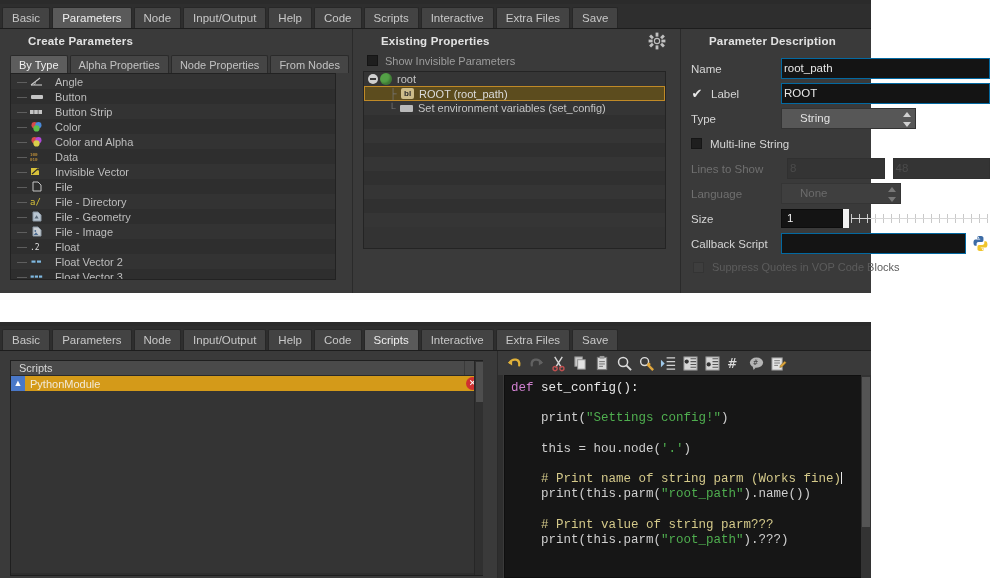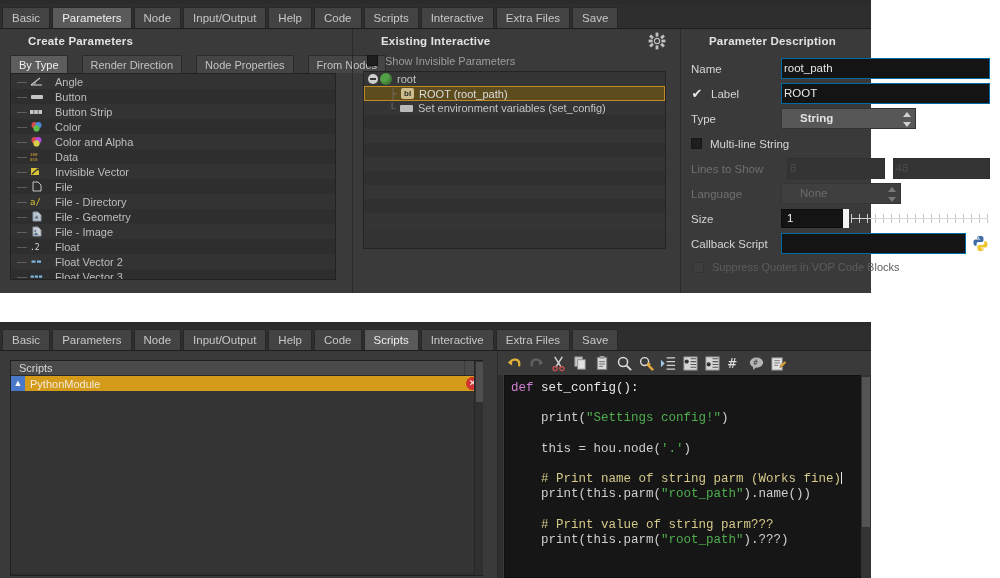--- a/index.html
+++ b/index.html
@@ -38,21 +38,21 @@
 
   
   #top-window { top:0; height:293px; }
   .top-cols { position:relative; height:268px; }
 
   .col { position:absolute; top:0; bottom:0; }
   #col-create  { left:0;   width:348px; }
   #col-exist   { left:352px; width:326px; border-left:1px solid #2a2a2a; }
   #col-desc    { left:680px; width:320px; border-left:1px solid #2a2a2a; }
 
-  .subtabs { display:flex; gap:14px; padding:0 0 0 10px; height:20px; align-items:flex-end; }
+  .subtabs { display:flex; gap:2px; padding:0 0 0 10px; height:20px; align-items:flex-end; }
   .subtab {
     height:18px; line-height:18px; padding:0 8px;
     font-size:11px; color:#c2c2c2; background:#454545;
     border:1px solid #2a2a2a; border-bottom:none; border-radius:2px 2px 0 0;
     white-space:nowrap;
   }
   .subtab.active { background:#5d5d5d; color:#f0f0f0; }
 
   .listbox {
     margin:0 12px 0 10px; background:#2f2f2f;
@@ -247,21 +247,21 @@
         <div class="tab">Extra Files</div>
         <div class="tab">Save</div>
       </div>
 
     <div class="body-area top-cols">
 
       <div class="col" id="col-create">
         <div class="panel-title">Create Parameters</div>
         <div class="subtabs" id="create-subtabs">
             <div class="subtab active">By Type</div>
-            <div class="subtab">Render Direction</div>
+            <div class="subtab">Alpha Properties</div>
             <div class="subtab">Node Properties</div>
             <div class="subtab">From Nodes</div>
           </div>
         <div class="listbox" id="param-type-list">
             <div class="prow">
               <span class="tree-dash">—</span>
               <span style="display: flex; align-items: center; margin-right: 5px;">
                 <svg class="picon" viewBox="0 0 16 11">
                   <path d="M2 9 L11 2" stroke="#c9c9c9" stroke-width="1.1" fill="none"></path>
                   <path d="M2 9 L13 9" stroke="#c9c9c9" stroke-width="1.1"></path>
@@ -400,21 +400,21 @@
                   <rect x="10" y="4.5" width="3.2" height="2.2" fill="#7fb8e0"></rect>
                 </svg>
               </span>
               <span>Float Vector 3</span>
             </div>
           </div>
       </div>
 
       <div class="col" id="col-exist">
         <div class="exist-head">
-          <div class="panel-title">Existing Interactive</div>
+          <div class="panel-title">Existing Properties</div>
           <span class="gear">
             <svg viewBox="0 0 18 18" width="18" height="18">
               <g fill="#d8d8d8">
                 <circle cx="9" cy="9" r="3.2"></circle>
                 <rect x="7.6" y="0.6" width="2.8" height="4"></rect>
                 <rect x="7.6" y="13.4" width="2.8" height="4"></rect>
                 <rect x="0.6" y="7.6" width="4" height="2.8"></rect>
                 <rect x="13.4" y="7.6" width="4" height="2.8"></rect>
                 <rect x="2.1" y="2.9" width="2.8" height="4" transform="rotate(-45 3.5 4.9)"></rect>
                 <rect x="13.1" y="2.9" width="2.8" height="4" transform="rotate(45 14.5 4.9)"></rect>
@@ -471,21 +471,21 @@
           <div class="prow2">
             <span class="plabel chk-lbl">
               <span class="check-mark">✔</span>
               <span>Label</span>
             </span>
             <span class="pfield">ROOT</span>
           </div>
 
           <div class="prow2">
             <span class="plabel">Type</span>
-            <span class="pcombo" style="width:135px;flex:none;font-weight:bold;">
+            <span class="pcombo" style="width:135px;flex:none;">
               <span>String</span>
               <span class="spin">
                   <i class="up"></i>
                   <i class="dn"></i>
                 </span>
             </span>
           </div>
 
           <div class="prow2">
             <span class="plabel chk-lbl" style="width:auto;">

